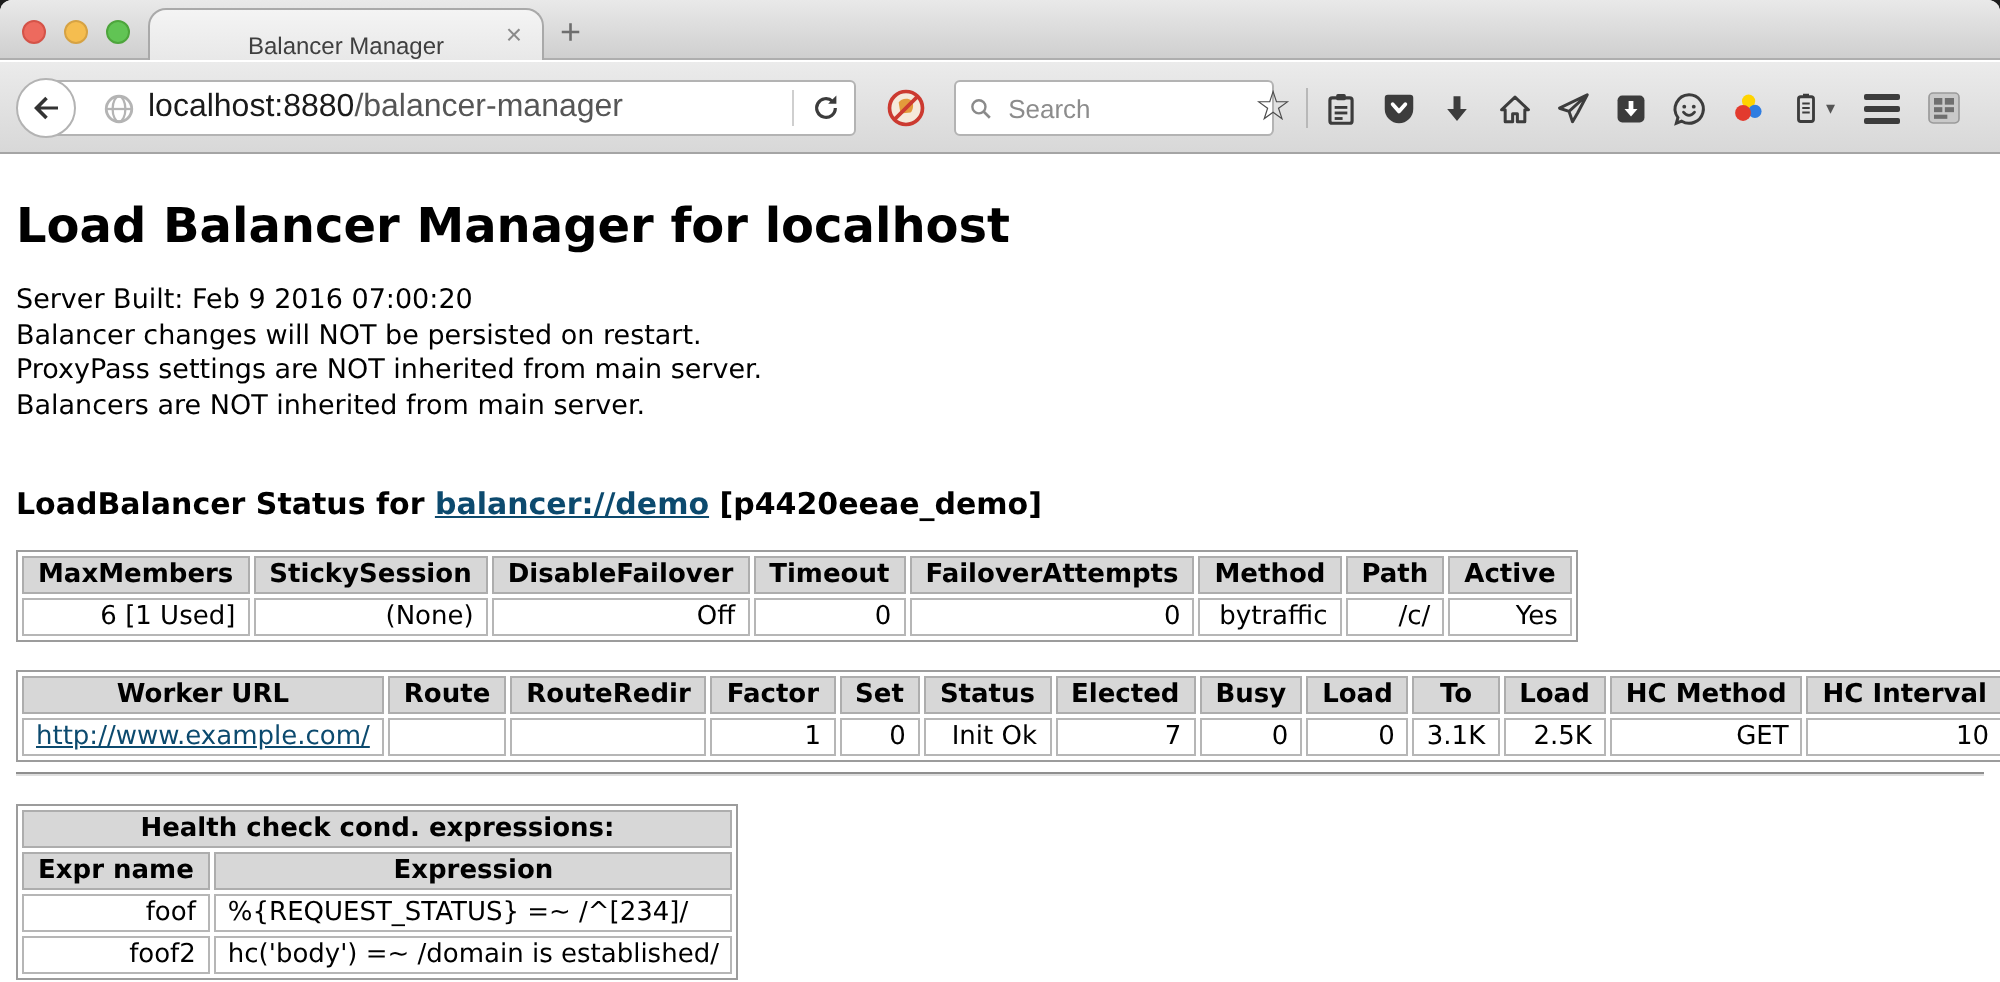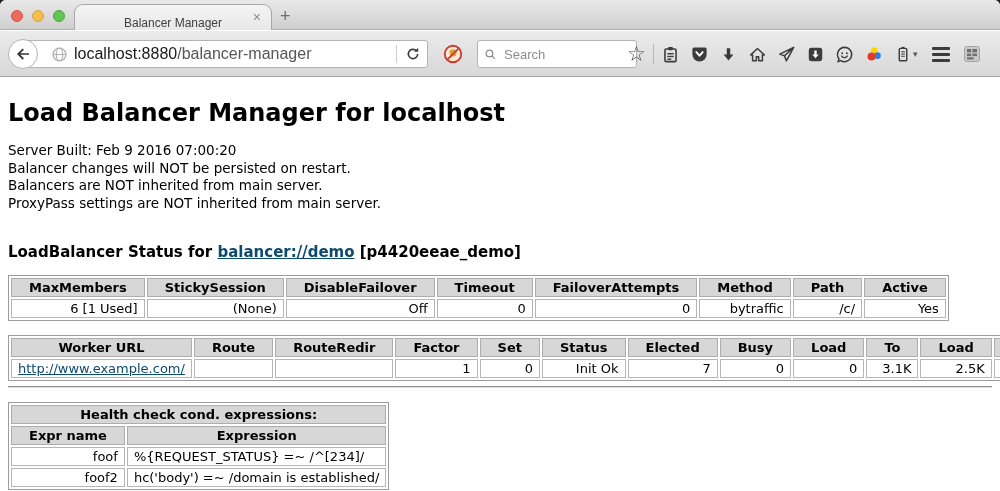--- a/index.html
+++ b/index.html
@@ -95,21 +95,21 @@
   .section-heading a { color:#551a8b; }
   a.visited-link { color:#0c4a6e; text-decoration:underline;margin-top:48px; }
 
   table.apache-table {
     border-collapse:separate; border-spacing:2px;
     border:1px solid #9c9c9c; margin-top:14px;
     font-size:13px;
   }
   table.apache-table th {
     background:#d7d7d7; border:1px solid #adadad;
-    font-weight:bold; padding:1px 17px; text-align:center; white-space:nowrap;
+    font-weight:bold; padding:1px 7px; text-align:center; white-space:nowrap;
   }
   table.apache-table td {
     border:1px solid #b6b6b6; padding:1px 6px; text-align:right; white-space:nowrap;
   }
   table.apache-table td.left { text-align:left; }
   .worker-table { margin-top:16px; }
   .health-table { margin-top:9px; margin-bottom:8px; }
   .health-table td { padding:3px 6px; }
   hr.rule {
     border:none; height:2px; margin:5px 0 0 0;
@@ -255,22 +255,22 @@
       </div>
     </div>
   </div>
 
   <div class="content">
     <h1 class="page-title">Load Balancer Manager for localhost</h1>
 
     <div>
       <div class="info-line">Server Built: Feb 9 2016 07:00:20</div>
       <div class="info-line">Balancer changes will NOT be persisted on restart.</div>
+      <div class="info-line">ProxyPass settings are NOT inherited from main server.</div>
       <div class="info-line">Balancers are NOT inherited from main server.</div>
-      <div class="info-line">ProxyPass settings are NOT inherited from main server.</div>
     </div>
 
     <div class="section-heading"><span>LoadBalancer Status for </span><a href="#" class="visited-link">balancer://demo</a><span> [p4420eeae_demo]</span></div>
 
     <table class="apache-table balancer-table">
       <tbody>
           <tr>
         <th>MaxMembers</th>
         <th>StickySession</th>
         <th>DisableFailover</th>

